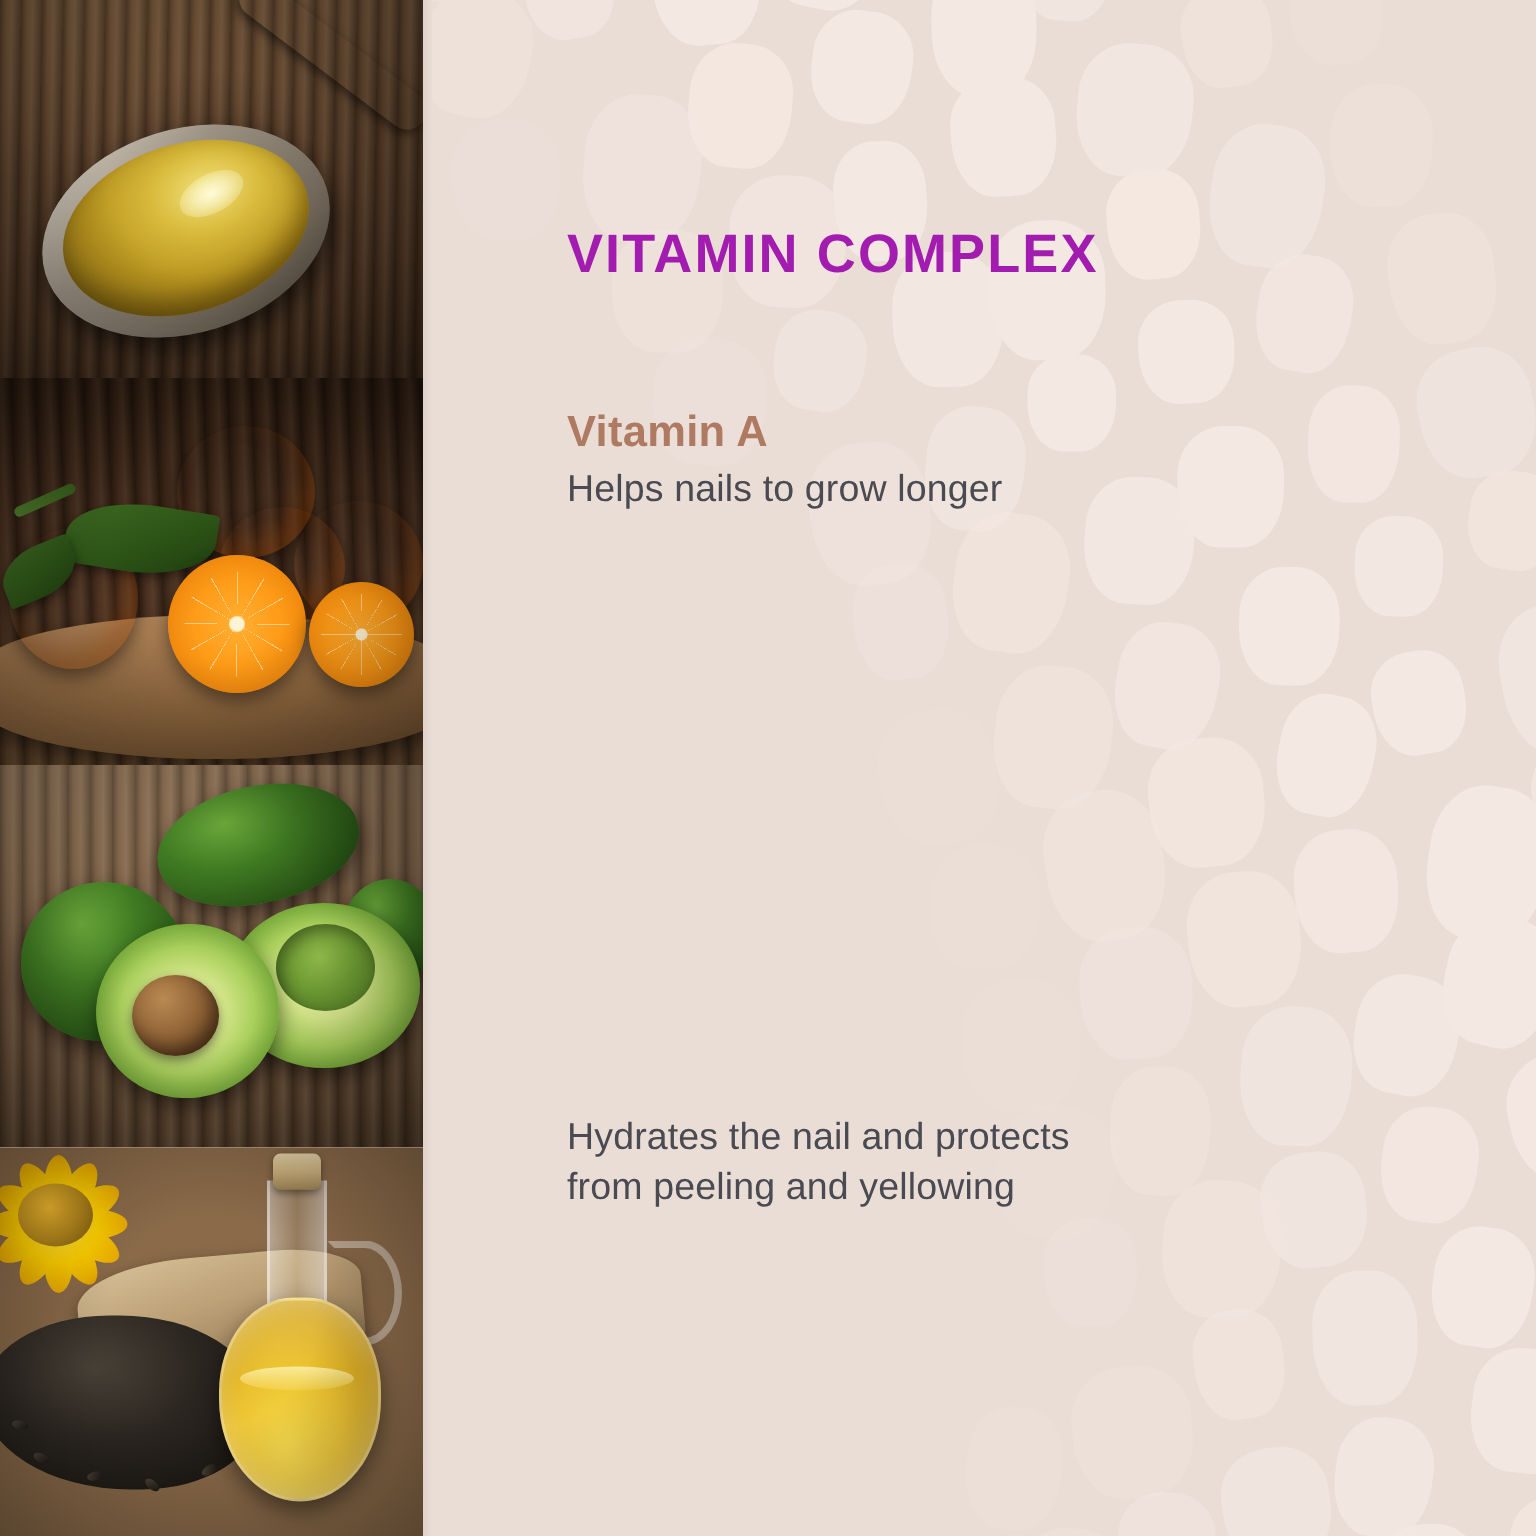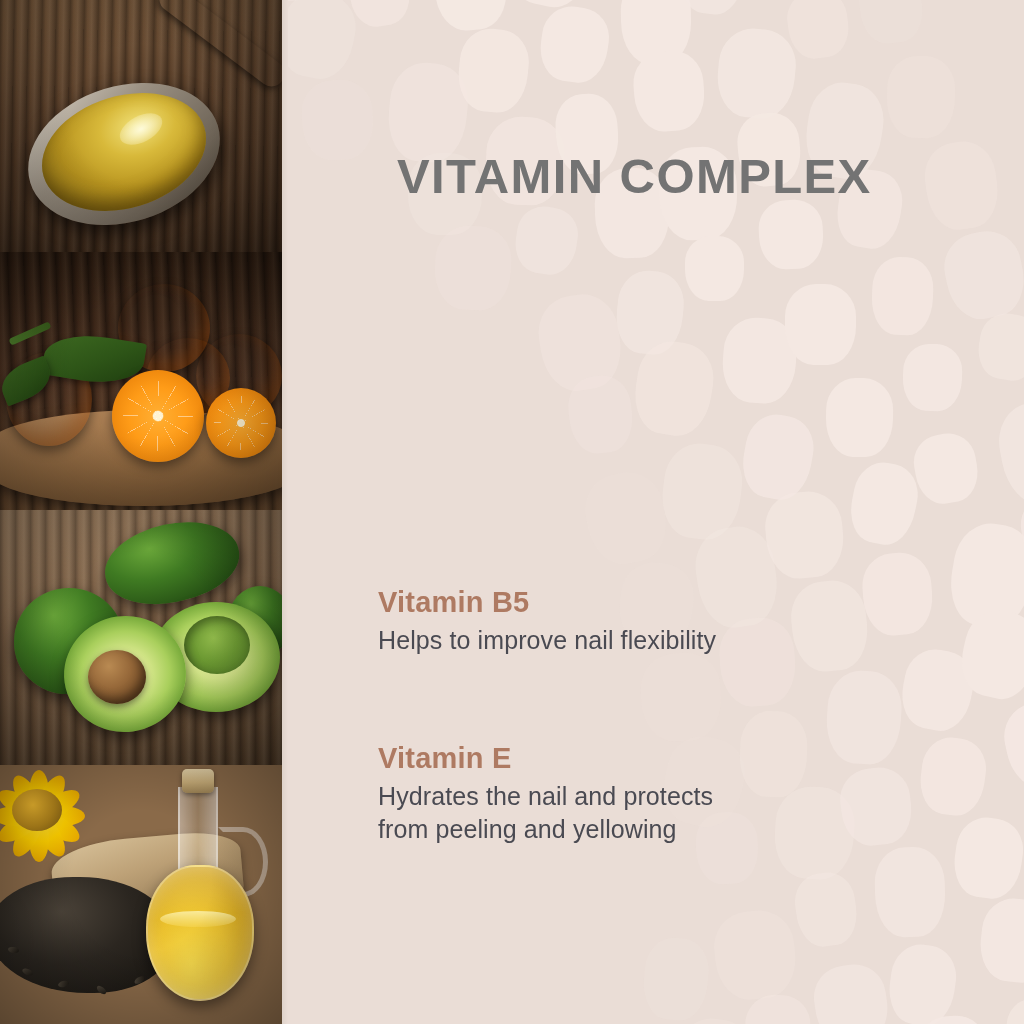--- a/index.html
+++ b/index.html
@@ -291,26 +291,25 @@
   
   #content {
     position: absolute;
     left: 378px; top: 0;
     width: 620px; height: 1024px;
     z-index: 3;
   }
   #main-title {
     position: absolute;
     top: 148px; left: 0;
-    font-size: 49px;
+    font-size: 36px;
     font-weight: bold;
     letter-spacing: 1.4px;
-    color: #737373;
+    color: #a21caf;
     white-space: nowrap;
-    margin-left: 19px;
   }
   .vitamin-block {
     position: absolute;
     left: 0;
     width: 600px;
   }
   .v-name {
     font-size: 29px;
     font-weight: bold;
     color: #AE7A62;
@@ -492,28 +491,27 @@
       <div class="nail" style="left: 696.902px; top: 314.031px; width: 59.8248px; height: 65.7266px; background: rgb(244, 232, 226); opacity: 0.608; transform: rotate(9.2deg);"></div>
       <div class="nail" style="left: 718.83px; top: 402.308px; width: 79.1702px; height: 101.115px; background: rgb(244, 232, 226); opacity: 0.705; transform: rotate(-10.3deg);"></div>
       <div class="nail" style="left: 740.328px; top: 494.094px; width: 67.4828px; height: 76.1103px; background: rgb(244, 232, 226); opacity: 0.773; transform: rotate(-9.2deg);"></div>
       <div class="nail" style="left: 742.558px; top: 192.488px; width: 72.2312px; height: 86.0434px; background: rgb(244, 232, 226); opacity: 0.186; transform: rotate(1.8deg);"></div>
     </div>
 
   <div id="content">
 
     <div id="main-title">VITAMIN COMPLEX</div>
 
+    <div class="vitamin-block block-1">
+      <p class="v-name">Vitamin A</p>
+      <p class="v-desc">Helps nails to grow longer</p>
+    </div>
 
     <div class="vitamin-block block-2">
     </div>
 
-    <div class="vitamin-block block-3">
-      <p class="v-name">Vitamin B5</p>
-      <p class="v-desc">Helps to improve nail flexibility</p>
-    </div>
 
     <div class="vitamin-block block-4">
-      <p class="v-name">Vitamin E</p>
       <p class="v-desc"><span>Hydrates the nail and protects</span><br><span>from peeling and yellowing</span></p>
     </div>
 
   </div>
 </div>
 
 </body></html>

